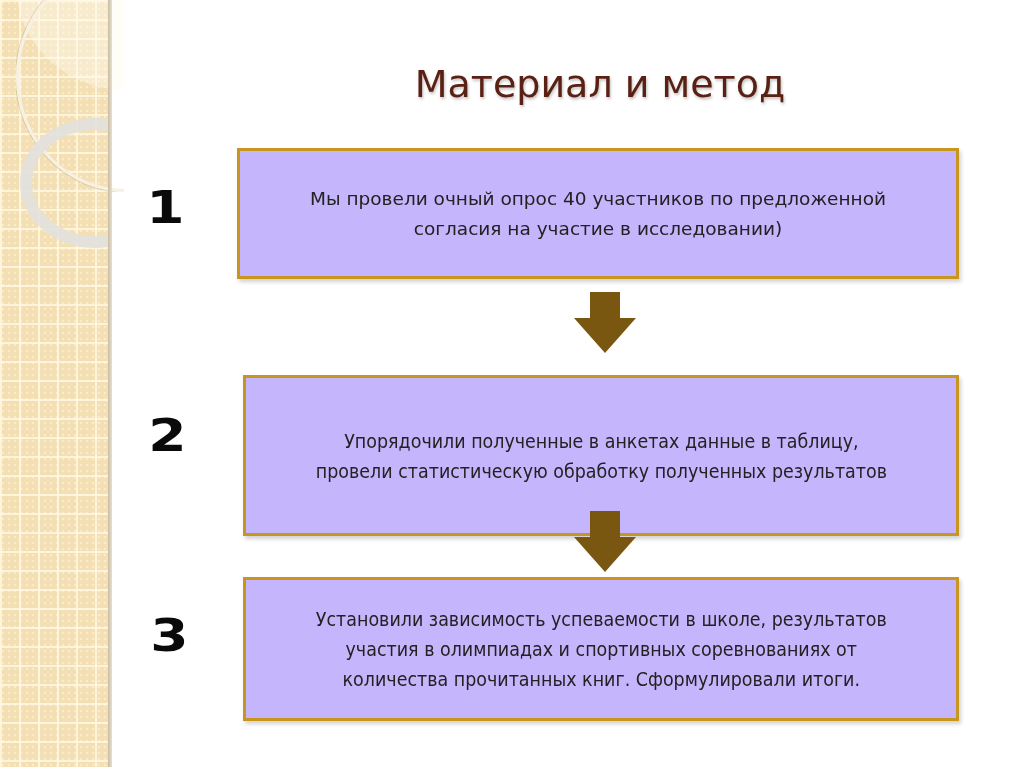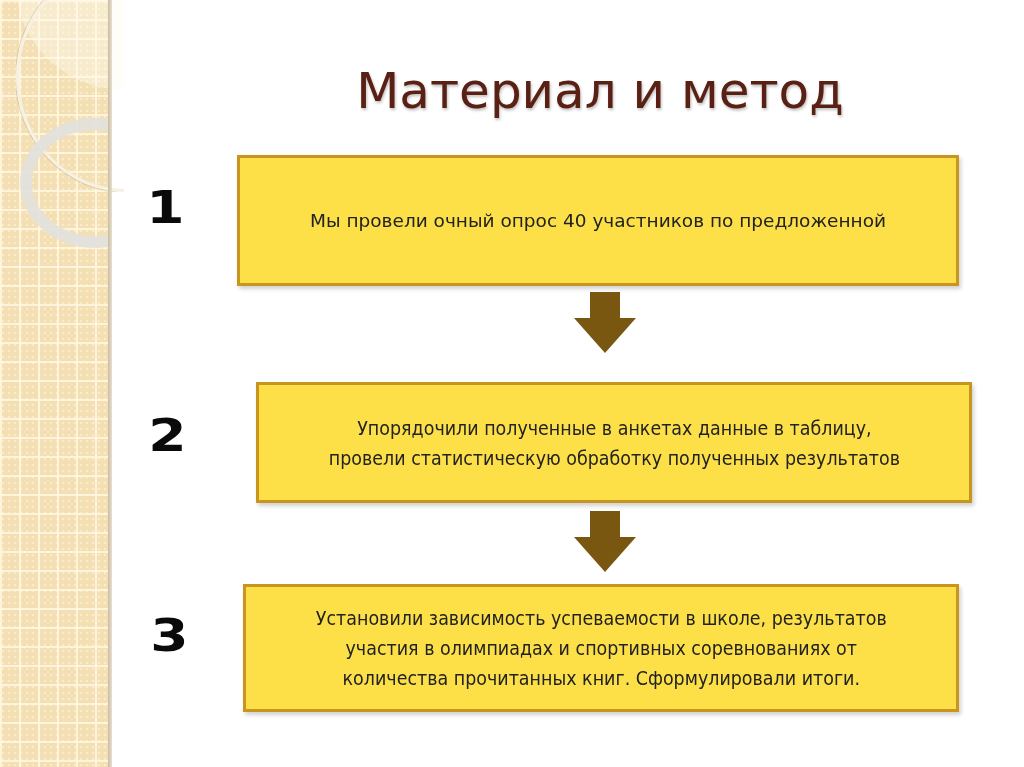--- a/index.html
+++ b/index.html
@@ -35,42 +35,42 @@
       background: rgba(255,250,238,0.45);
       clip-path: inset(0 112px 0 0);
     }
     .ring-small {
       left: 20px; top: 118px; width: 150px; height: 130px;
       border: 12px solid rgba(225,225,222,0.9);
       clip-path: inset(0 62px 0 0);
     }
     .title {
       position: absolute; left: 320px; top: 62px; width: 560px;
-      text-align: center; font-size: 50px; color: #5a2014;
+      text-align: center; font-size: 38px; color: #5a2014;
       text-shadow: 1px 2px 3px rgba(0,0,0,0.25);
       font-family: "DejaVu Sans", sans-serif; letter-spacing: 0px;
     }
     .num {
       position: absolute; font-family: "DejaVu Sans", sans-serif; font-weight: bold;
       font-size: 44px; color: #0a0a0a; transform: scaleX(1.25);
     }
     .box {
       position: absolute; box-sizing: border-box;
-      background: #fde047;
+      background: #c4b5fd;
       border: 3px solid #c8961f;
       box-shadow: 2px 3px 4px rgba(0,0,0,0.18);
       display: flex; align-items: center; justify-content: center;
       text-align: center; color: #222;
       font-family: "DejaVu Sans", sans-serif;
-      font-size: 18.5px; line-height: 30px; margin-top: 7px;
+      font-size: 18.5px; line-height: 30px;
     }
     .box .line { display: block; white-space: nowrap; }
     .box-1 { left: 237px; top: 148px; width: 722px; height: 131px; }
-    .box-2 { left: 256px; top: 375px; width: 716px; height: 121px; }
-    .box-3 { left: 243px; top: 577px; width: 716px; height: 128px; }
+    .box-2 { left: 243px; top: 375px; width: 716px; height: 161px; }
+    .box-3 { left: 243px; top: 577px; width: 716px; height: 144px; }
     .box-2 .text, .box-3 .text { font-size: 19px; transform: scaleX(0.92); }
     .arrow { position: absolute; }
   </style>
 </head>
 <body>
 
 <div class="sidebar"></div>
 <div class="ring ring-large-fill"></div>
 <div class="ring ring-large"></div>
 <div class="ring ring-small"></div>
@@ -78,20 +78,21 @@
 
 <div class="title">Материал и метод</div>
 
 <div class="num" style="left:150px; top:182px;">1</div>
 <div class="num" style="left:152px; top:410px;">2</div>
 <div class="num" style="left:154px; top:610px;">3</div>
 
 <div class="box box-1">
   <div class="text">
     <span class="line">Мы провели очный опрос 40 участников по предложенной</span>
+    <span class="line">согласия на участие в исследовании)</span>
   </div>
 </div>
 
 <svg class="arrow" style="left:572px; top:292px;" width="66" height="62" viewBox="0 0 66 62">
   <polygon points="18,0 48,0 48,26 64,26 33,61 2,26 18,26" fill="#7a5710"></polygon>
 </svg>
 
 <div class="box box-2">
   <div class="text">
     <span class="line">Упорядочили полученные в анкетах данные в таблицу,</span>

